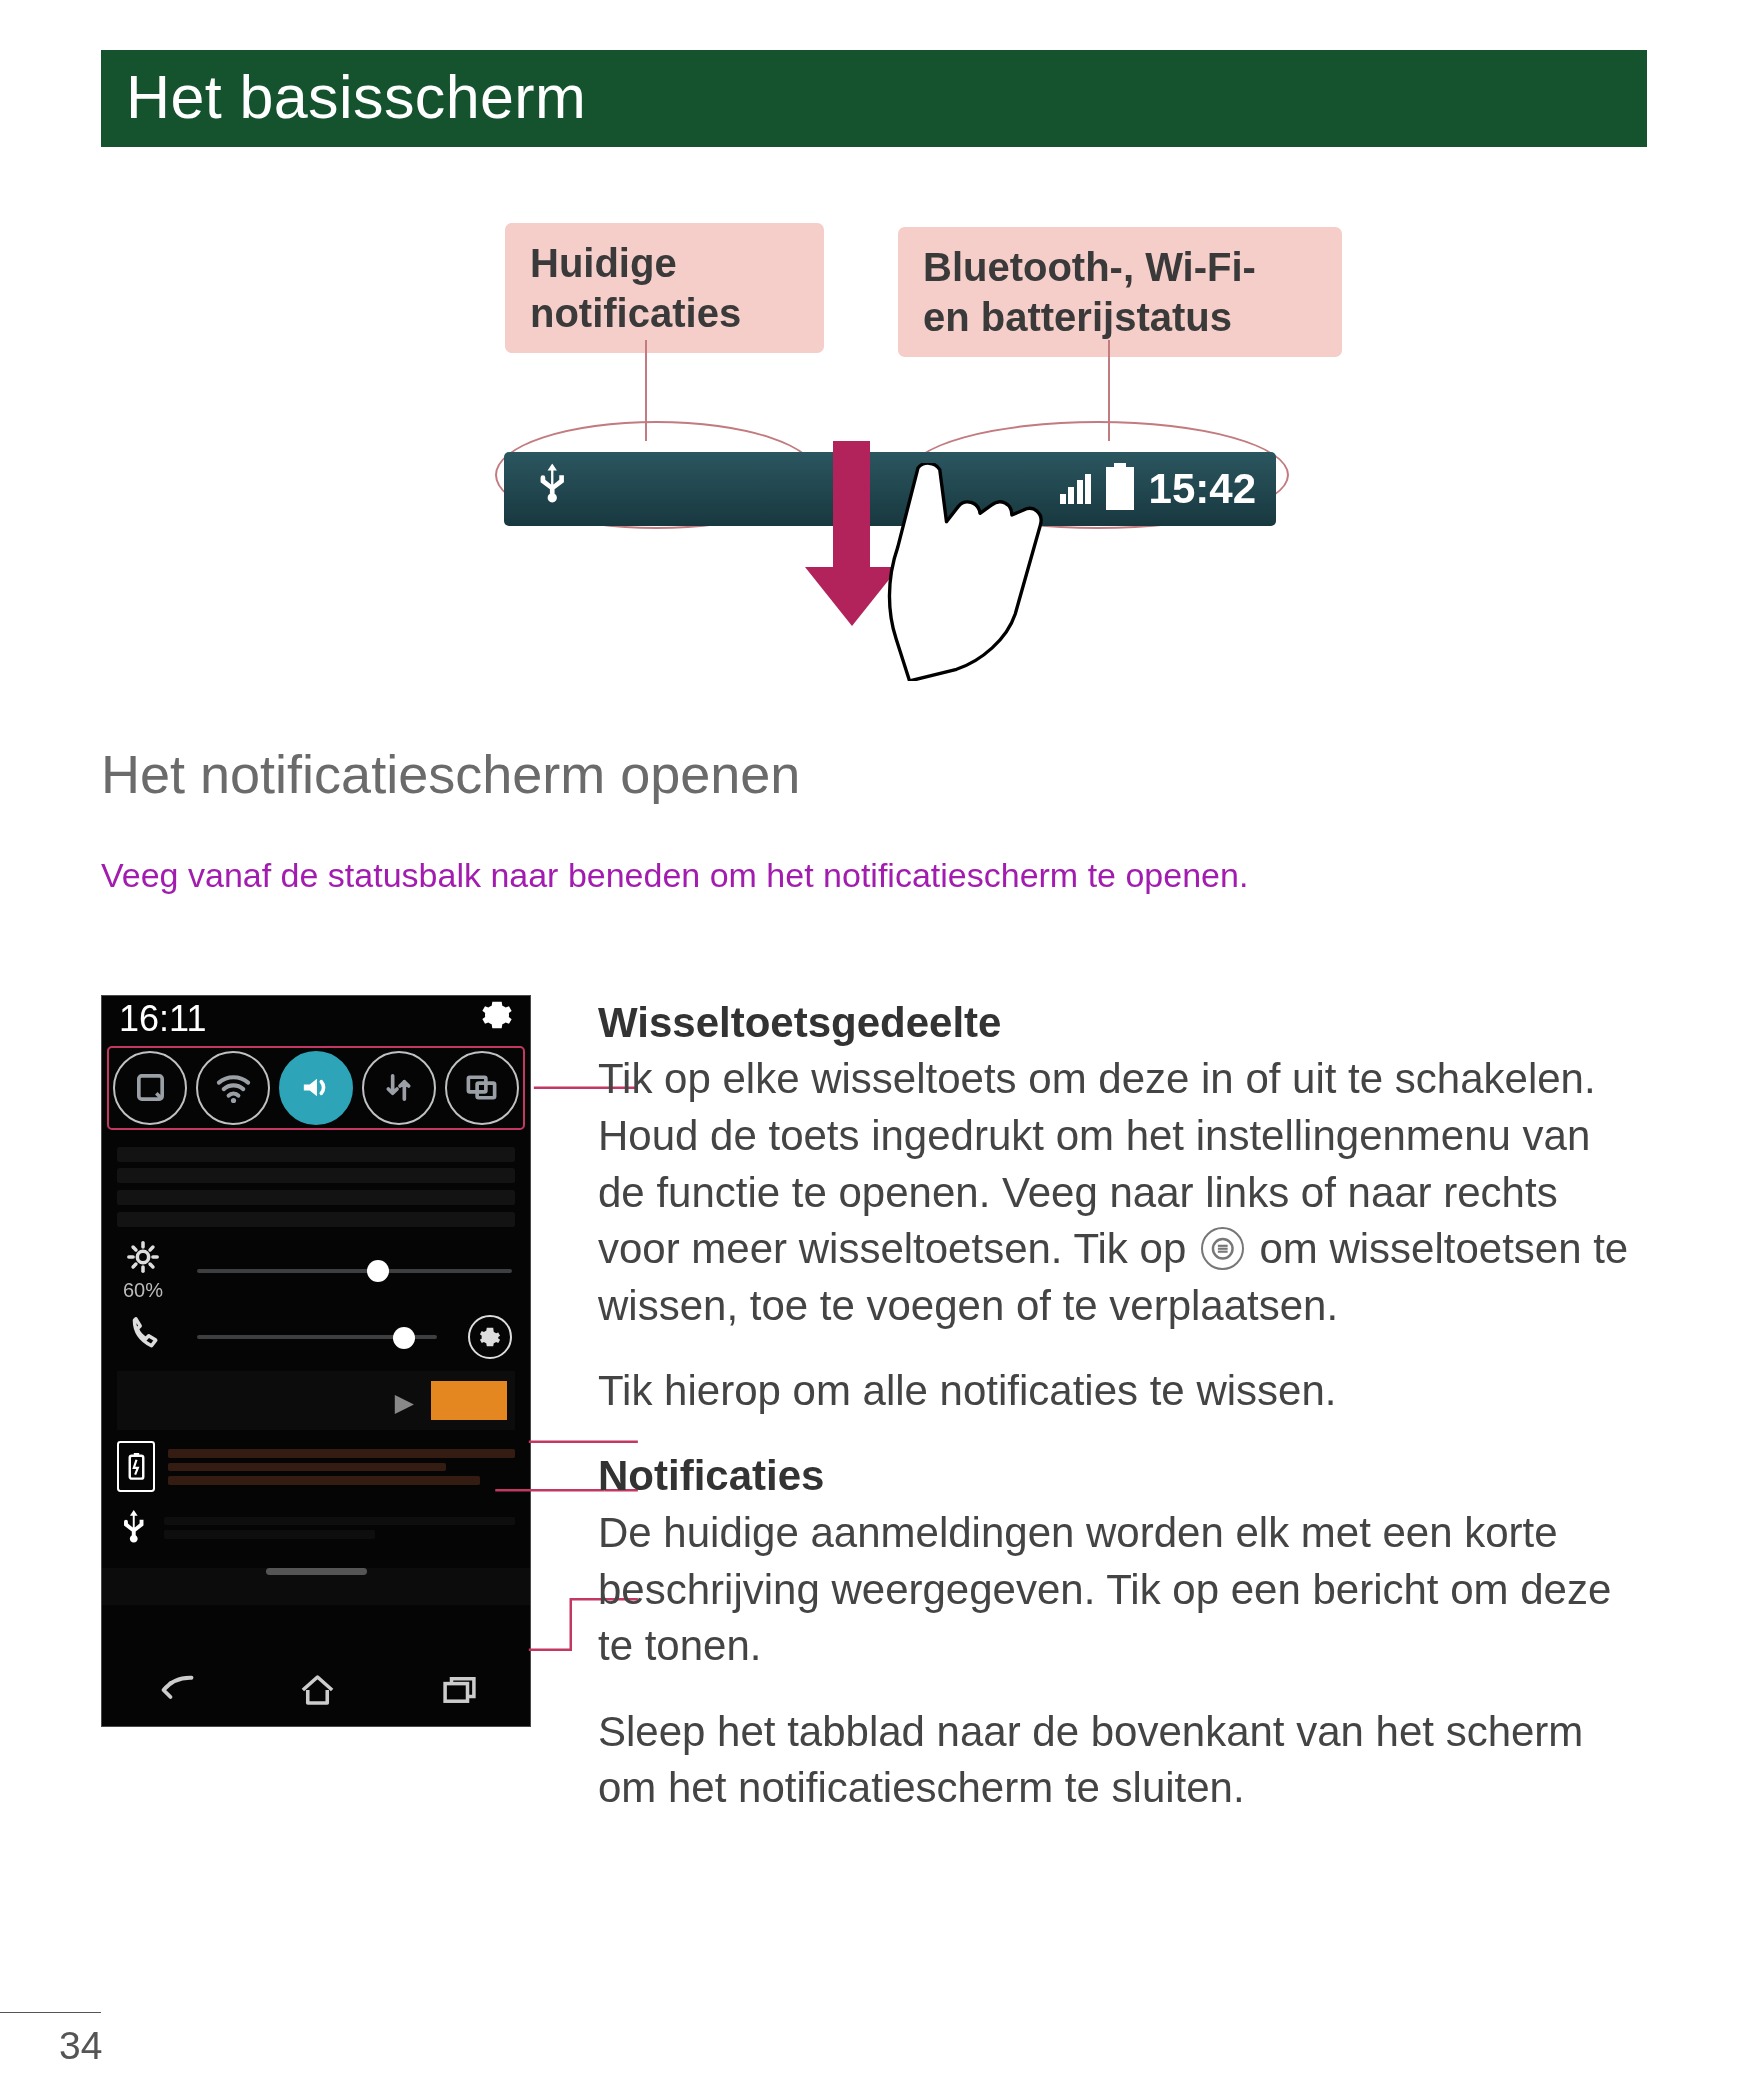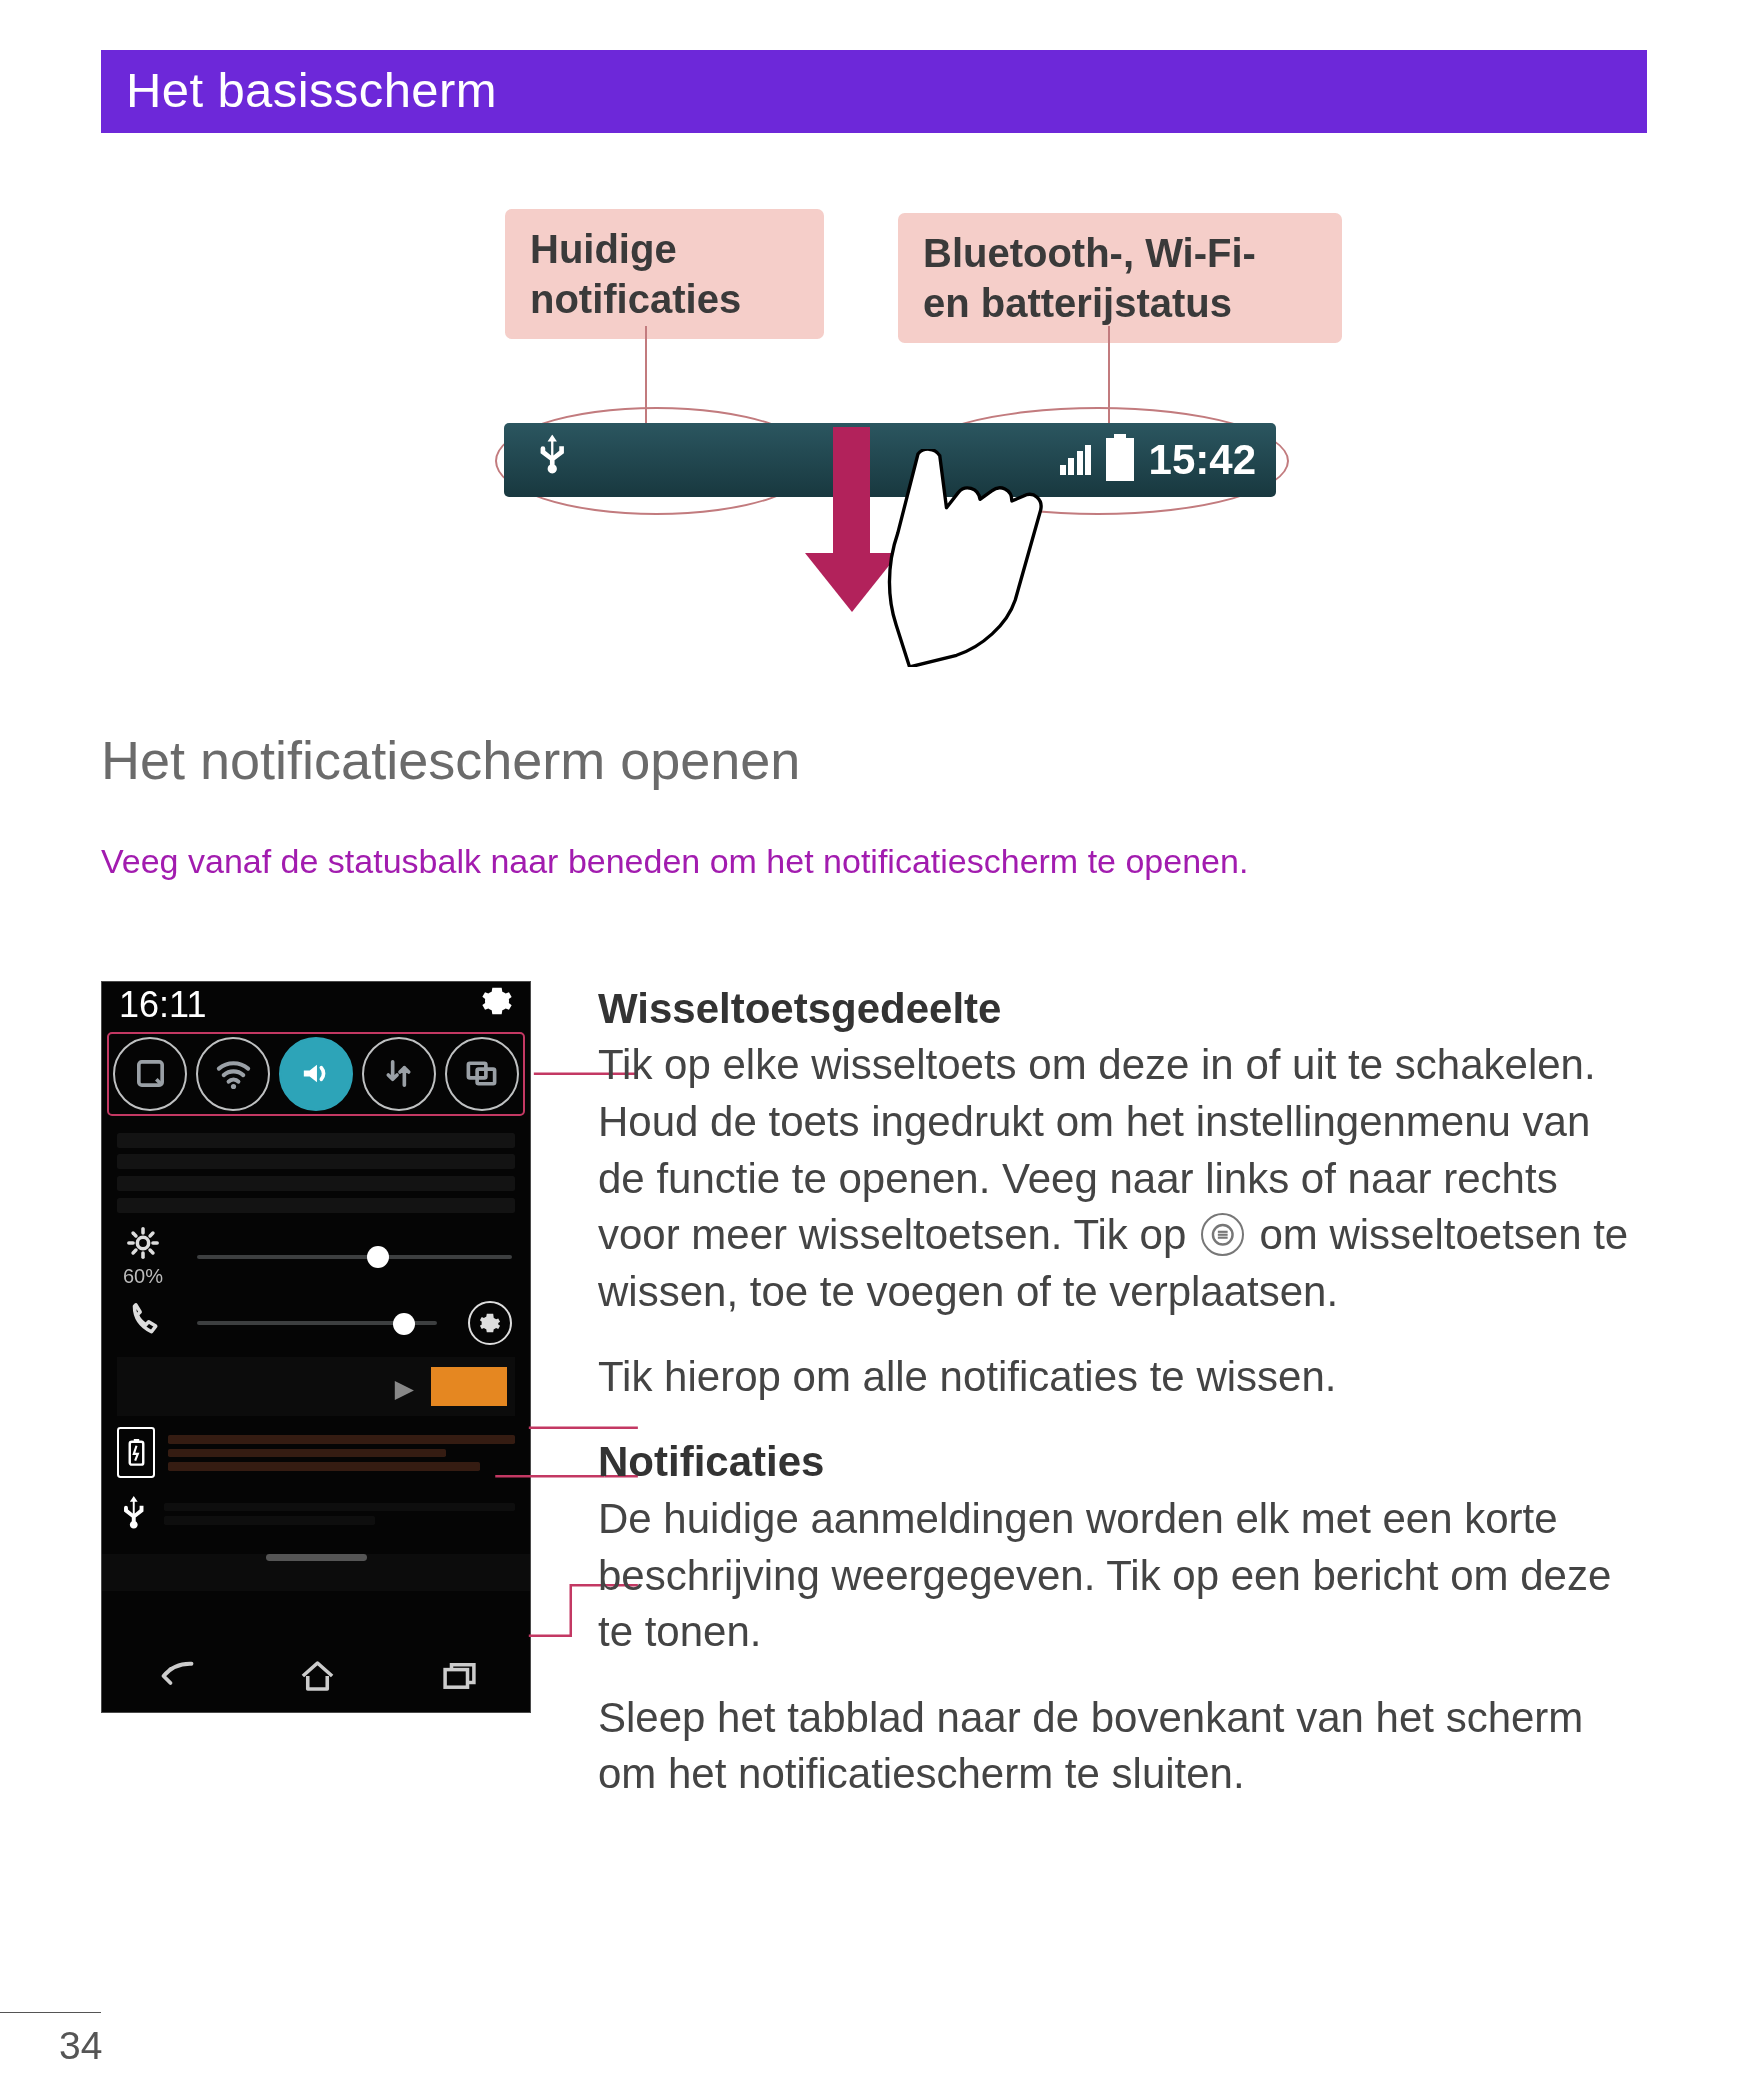--- a/index.html
+++ b/index.html
@@ -12,23 +12,23 @@
   .page {
     width: 1748px;
     height: 2098px;
     position: relative;
     box-sizing: border-box;
     padding: 50px 101px 0 101px;
   }
 
   
   .title-bar {
-    background: #6d28d9;
+    background: #14532d;
     color: #fff;
-    font-size: 49px;
+    font-size: 61px;
     font-weight: 400;
     padding: 11.7px 25px 15px 25px;
     letter-spacing: 0.4px;
   }
 
   
   .diagram {
     position: relative;
     width: 100%;
     height: 495px;
@@ -54,21 +54,21 @@
     position: absolute;
     width: 1.7px;
     background: #c27b7e;
   }
   .vline.left { left: 544px; top: 117px; height: 101px; }
   .vline.right { left: 1007px; top: 117px; height: 101px; }
 
   
   .statusbar-wrap {
     position: absolute;
-    top: 214px;
+    top: 229px;
     left: 403px;
     width: 772px;
     height: 74px;
   }
   .statusbar {
     position: absolute;
     inset: 0;
     background: linear-gradient(180deg,#2b5660,#18383f);
     border-radius: 5px;
   }

